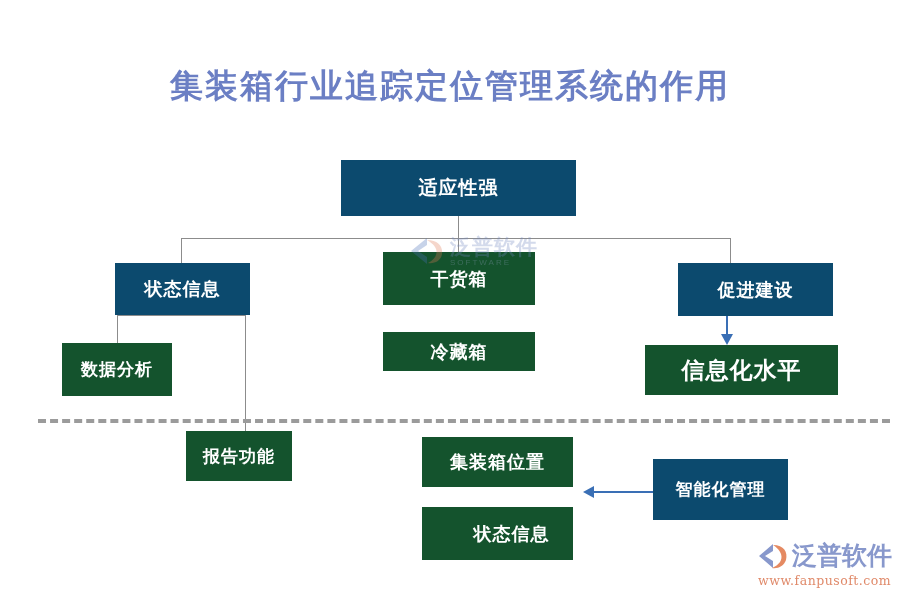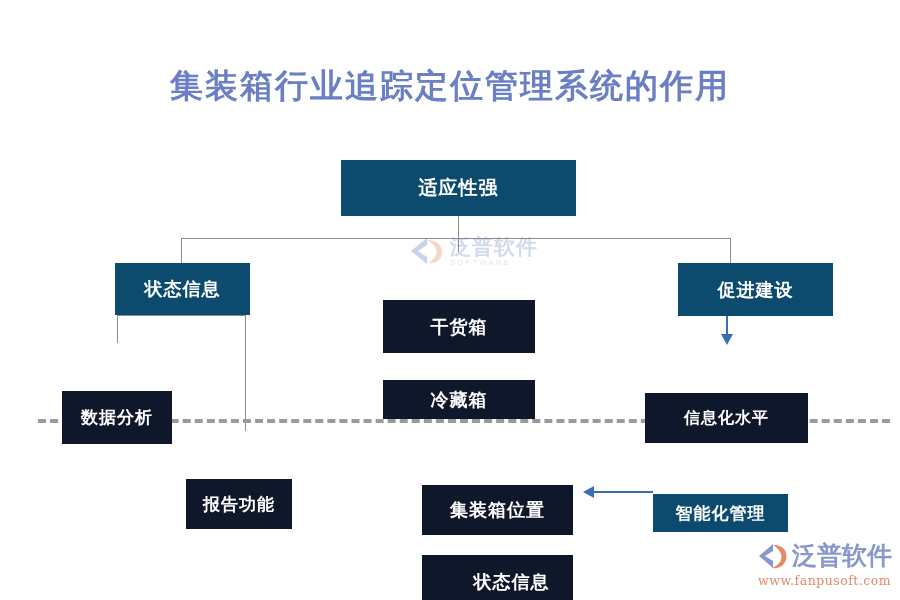--- a/index.html
+++ b/index.html
@@ -43,21 +43,21 @@
     justify-content: center;
     color: #ffffff;
     font-family: "DejaVu Serif", "Liberation Serif", serif;
     font-weight: 700;
     letter-spacing: 1px;
     white-space: nowrap;
     box-sizing: border-box;
     z-index: 5;
   }
   .node.blue { background: #0c4a6e; }
-  .node.gray { background: #0f172a; margin-top: 48px; }
+  .node.gray { background: #14532d; }
 
   
   .line {
     position: absolute;
     background: #8c8c8c;
     z-index: 2;
   }
   .line.h { height: 1px; }
   .line.v { width: 1px; }
 
@@ -203,27 +203,27 @@
   <div class="node blue" style="left:678px; top:263px; width:155px; height:53px; font-size:18px;">促进建设</div>
 
   <div class="node gray" style="left:383px; top:252px; width:152px; height:53px; font-size:18px;">干货箱</div>
 
   <div class="node gray" style="left:383px; top:332px; width:152px; height:39px; font-size:18px;">冷藏箱</div>
 
   <div class="node gray" style="left:62px; top:343px; width:110px; height:53px; font-size:17px;">数据分析</div>
 
   <div class="node gray" style="left:186px; top:431px; width:106px; height:50px; font-size:17px;">报告功能</div>
 
-  <div class="node gray" style="left:645px; top:345px; width:163px; height:50px; font-size:16px;">信息化水平</div>
+  <div class="node gray" style="left:645px; top:345px; width:193px; height:50px; font-size:23px;">信息化水平</div>
 
   <div class="node gray" style="left:422px; top:437px; width:151px; height:50px; font-size:18px;">集装箱位置</div>
 
   <div class="node gray" style="left:422px; top:507px; width:151px; height:53px; font-size:18px;padding-left:28px;">状态信息</div>
 
-  <div class="node blue" style="left:653px; top:494px; width:135px; height:38px; font-size:17px;">智能化管理</div>
+  <div class="node blue" style="left:653px; top:459px; width:135px; height:61px; font-size:17px;">智能化管理</div>
 
   <div class="arrow-shaft" style="left:726px; top:316px; width:2px; height:20px;"></div>
   <div class="arrow-head down" style="left:721px; top:334px;"></div>
 
   <div class="arrow-shaft" style="left:594px; top:491px; width:59px; height:2px;"></div>
   <div class="arrow-head left" style="left:583px; top:486px;"></div>
 
   <div class="watermark">
     <div class="wm-mark">
       <svg viewBox="0 0 38 34" width="38" height="34">

